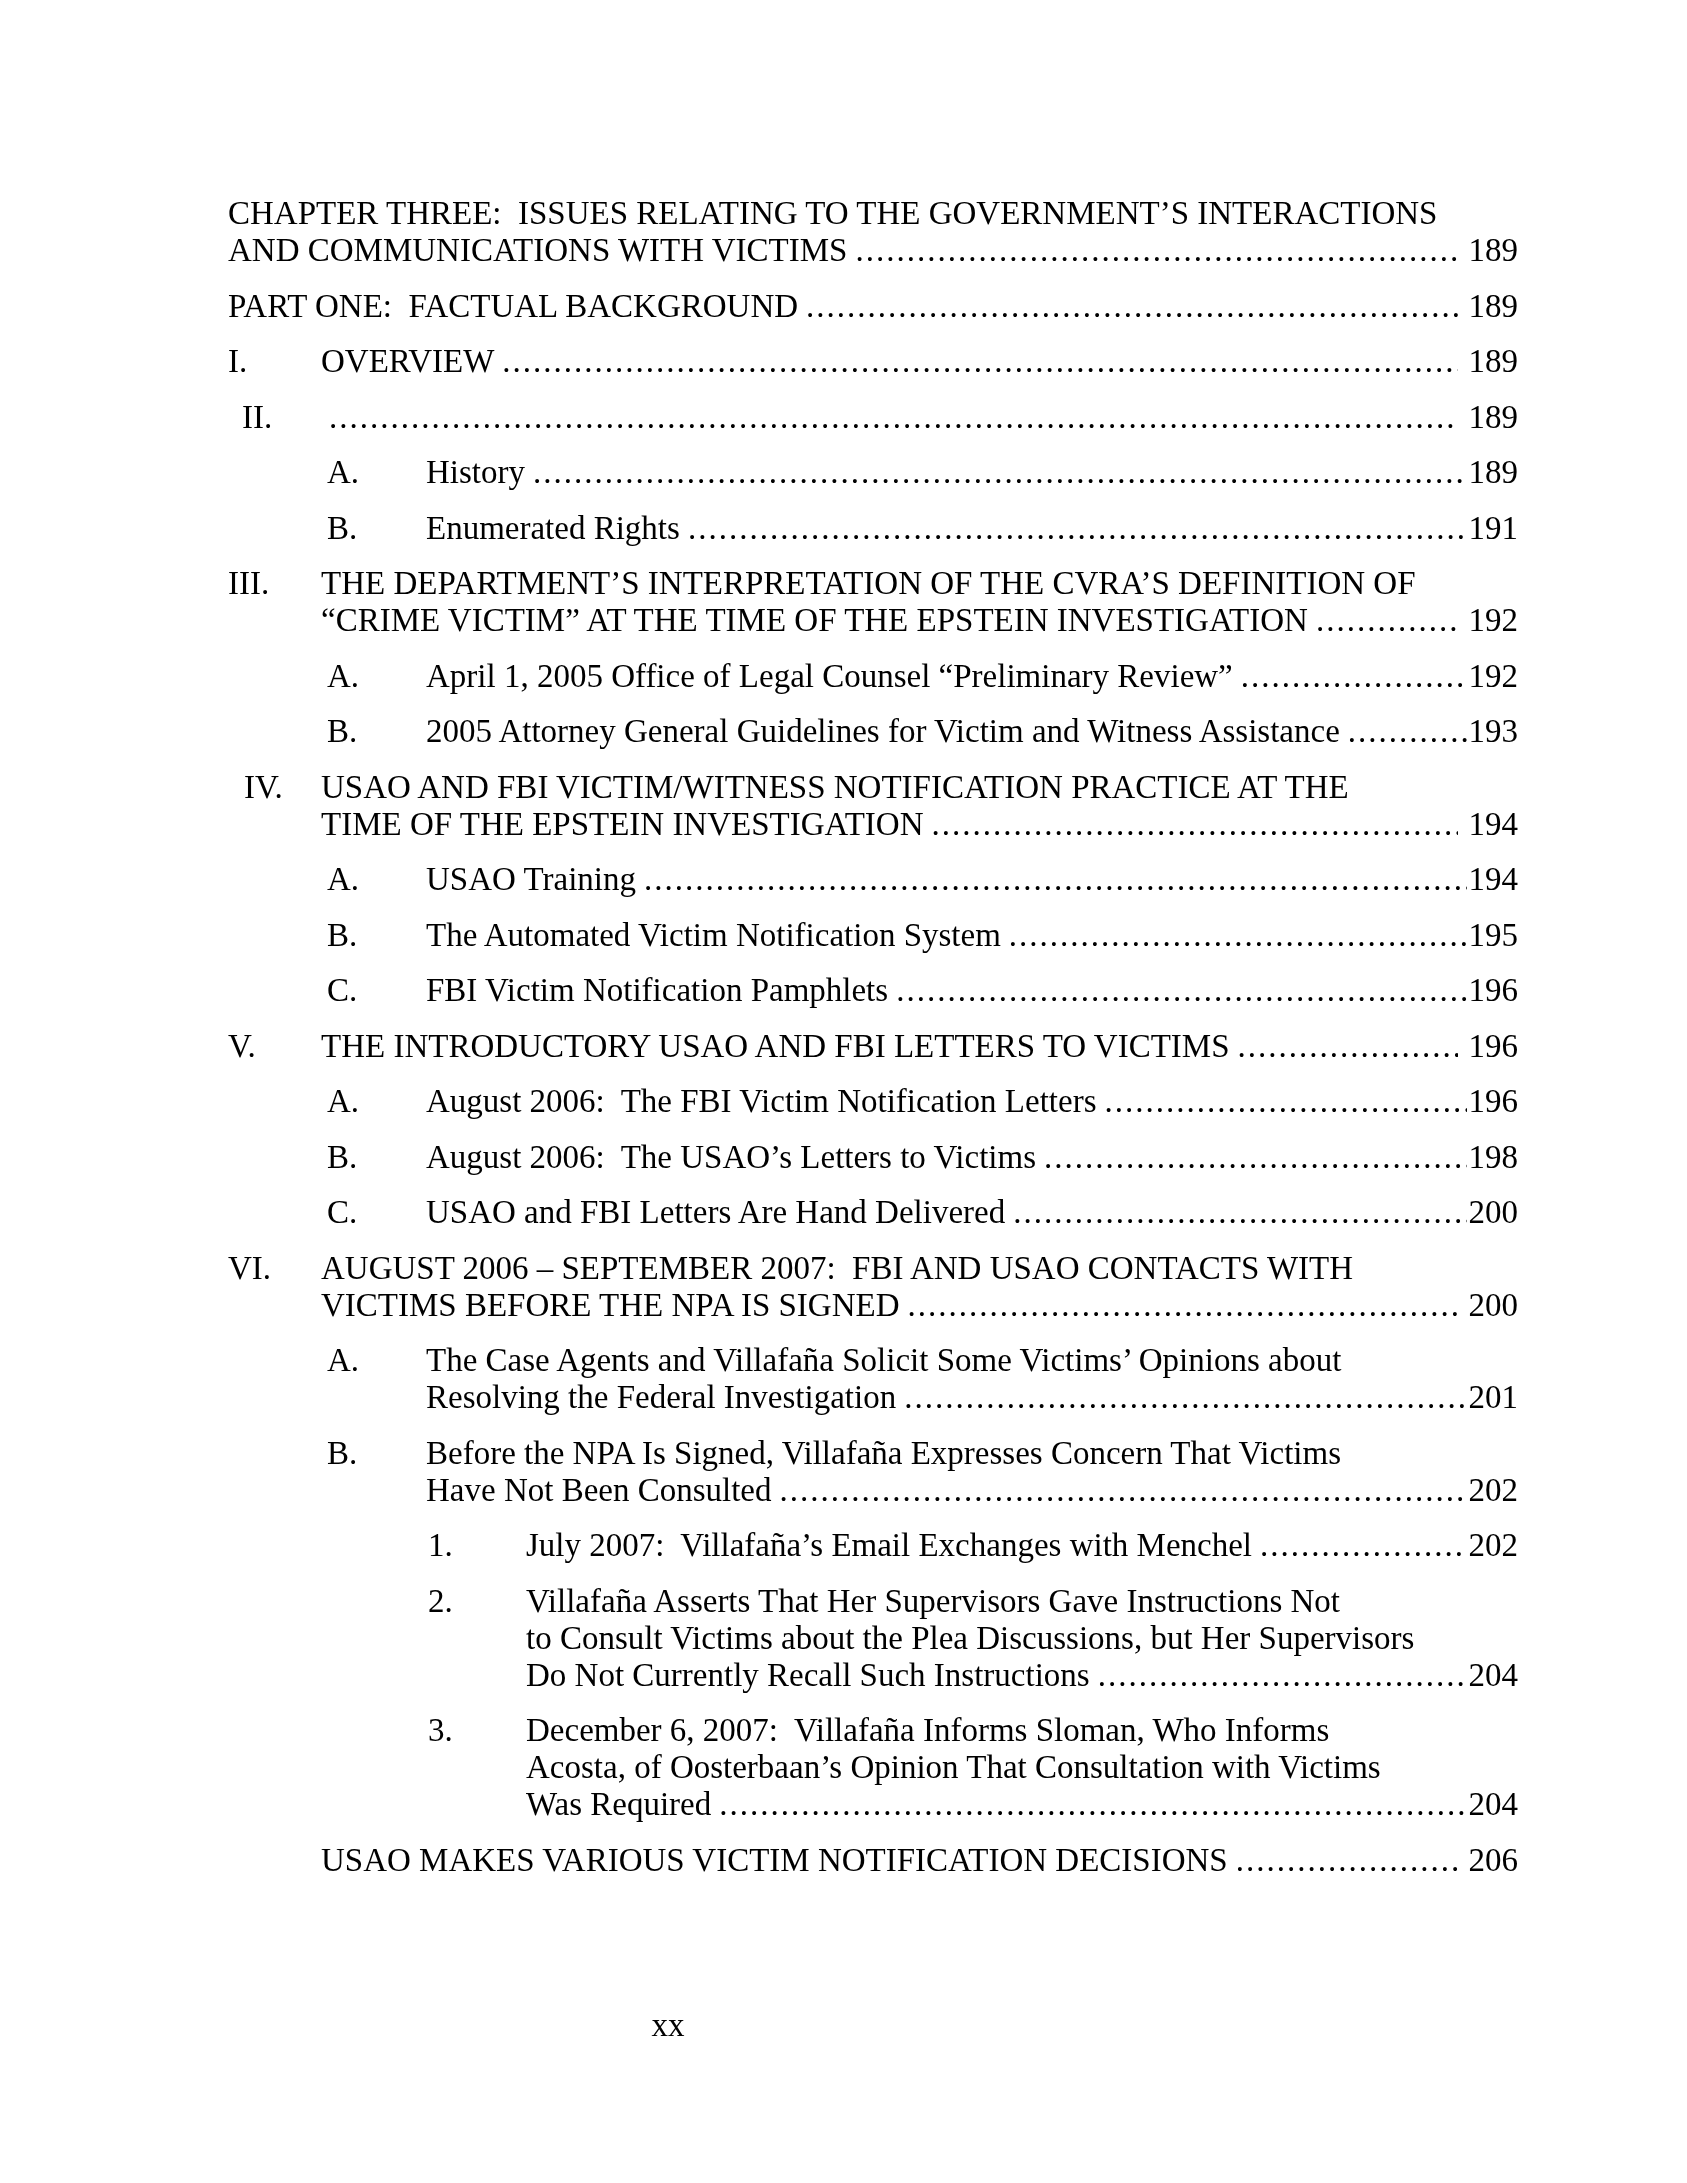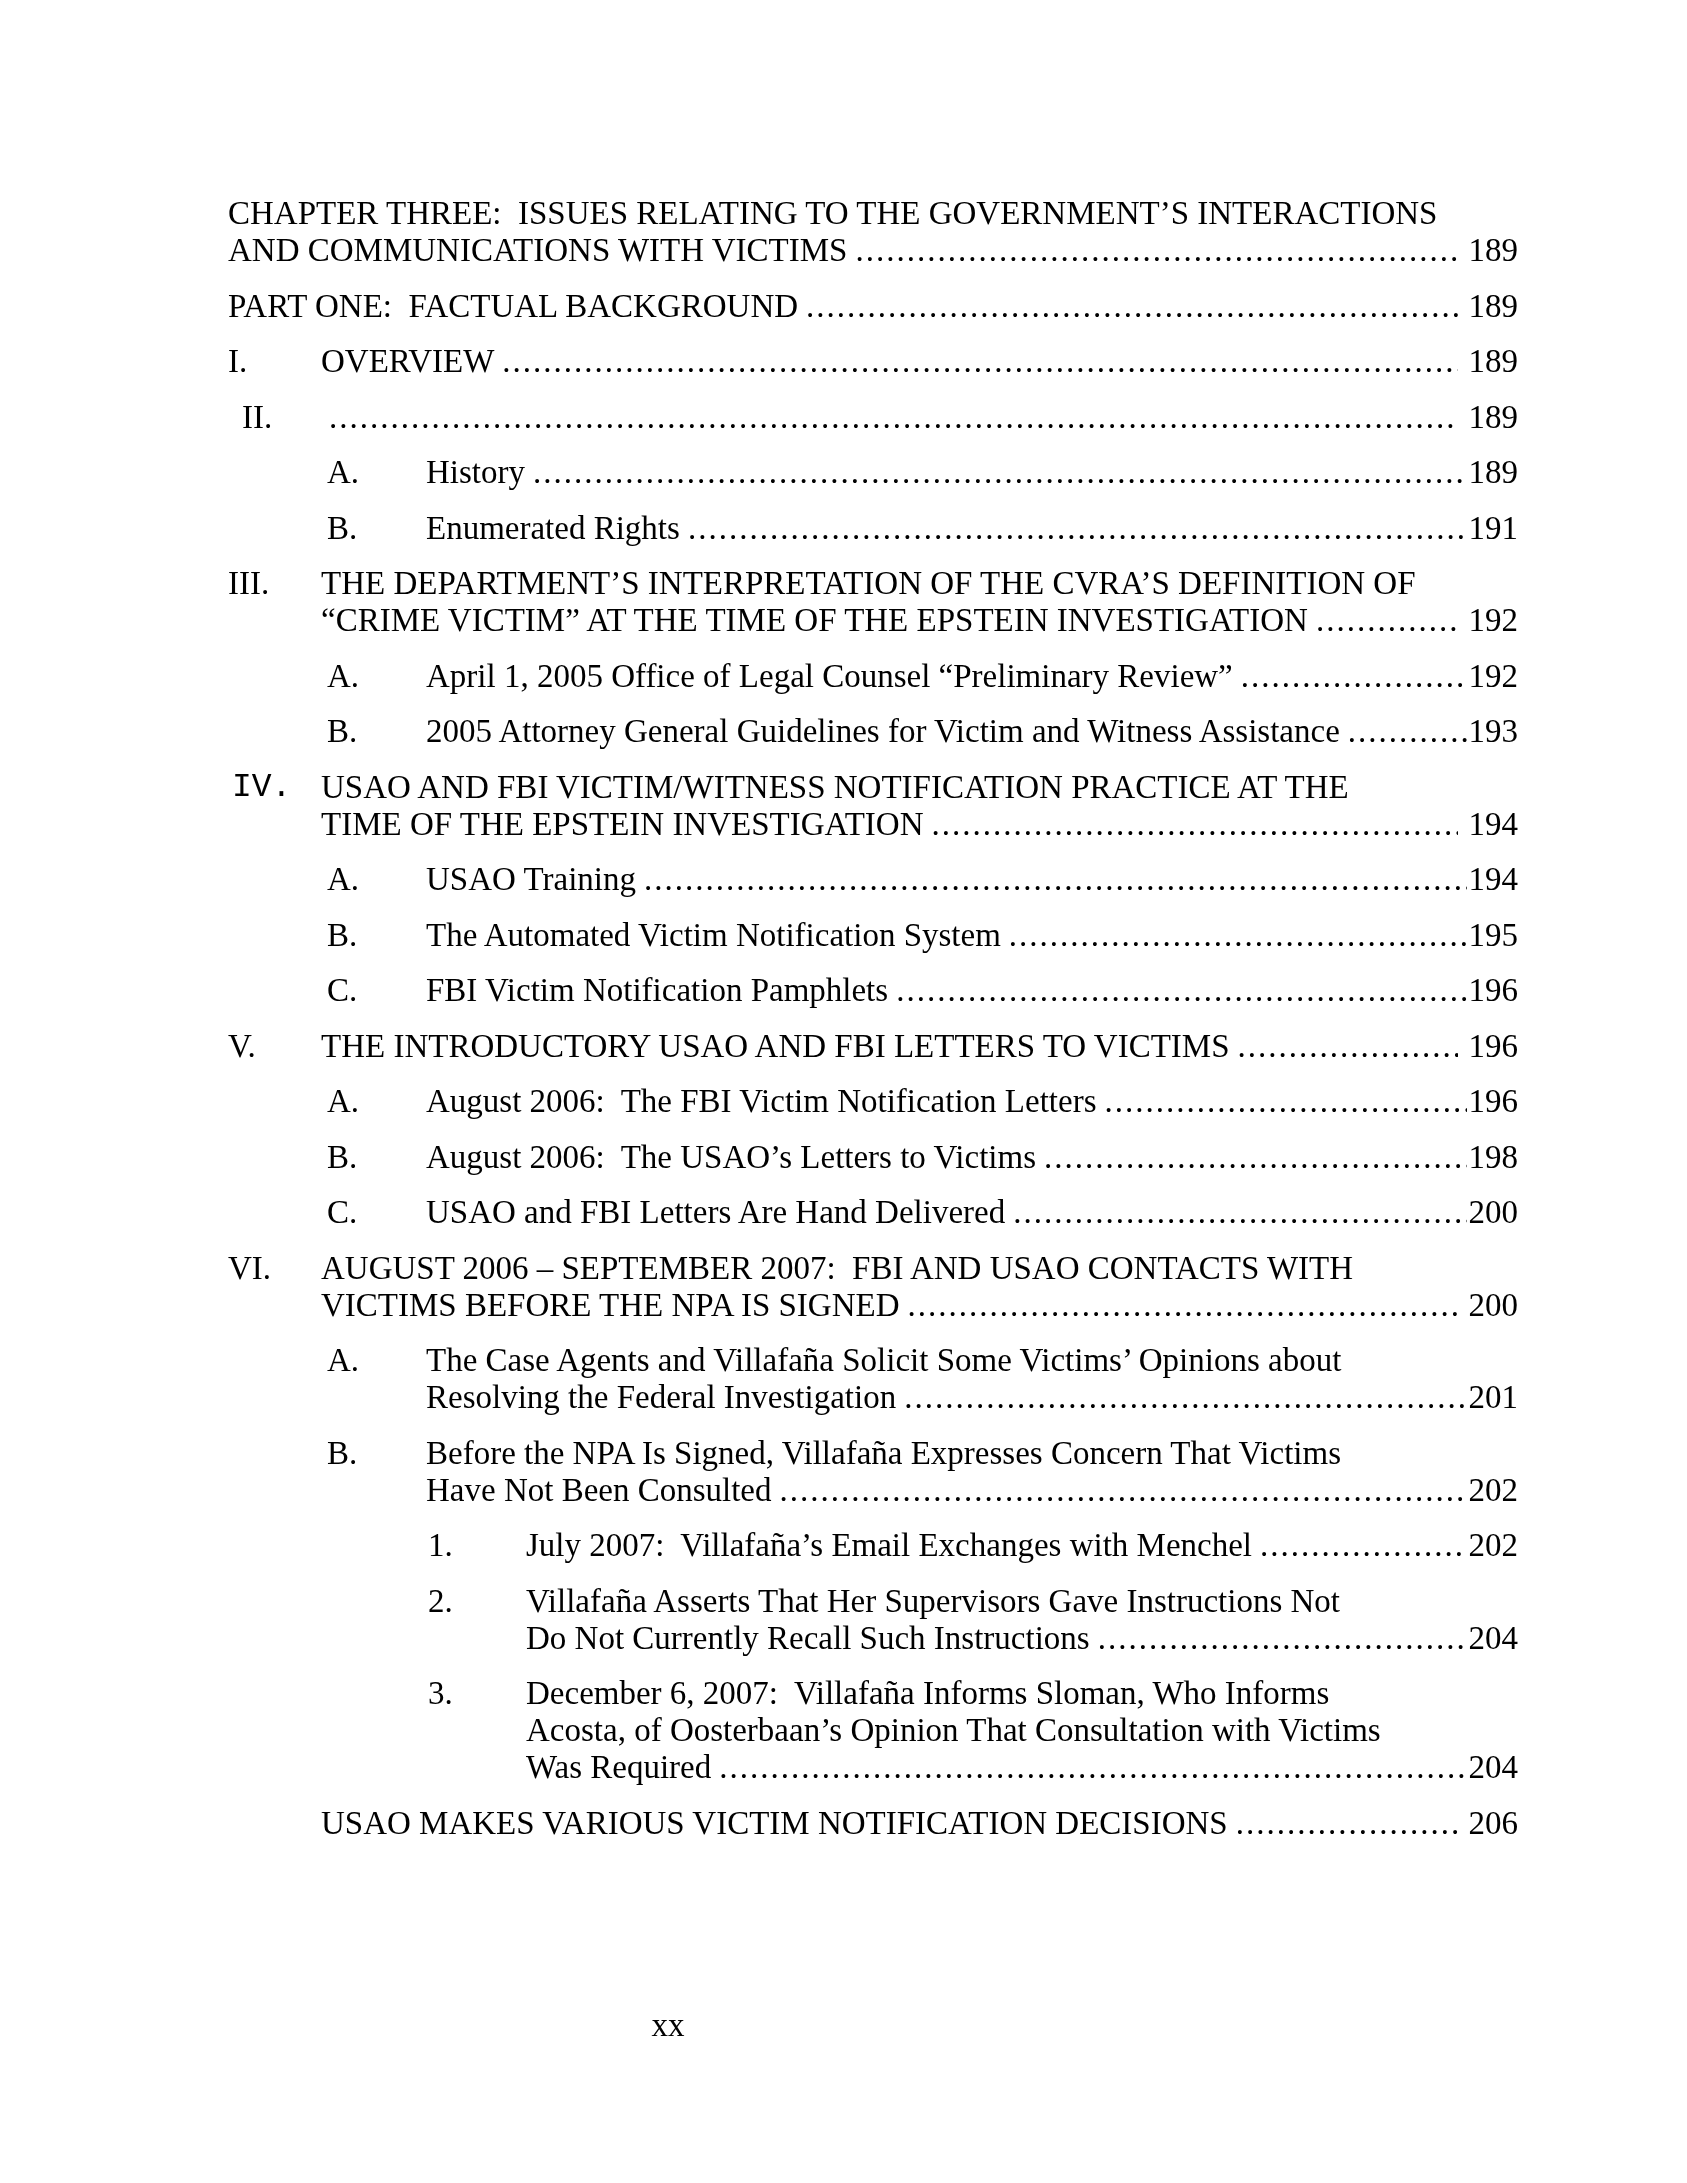--- a/index.html
+++ b/index.html
@@ -85,21 +85,21 @@
         <div class="line" style="padding-left: 93px;"><span class="label" style="left: 0px;">III.</span><span class="text">THE DEPARTMENT’S INTERPRETATION OF THE CVRA’S DEFINITION OF</span></div>
         <div class="line with-page" style="padding-left: 93px;"><span class="text">“CRIME VICTIM” AT THE TIME OF THE EPSTEIN INVESTIGATION</span><span class="leader"></span><span class="pagenum">192</span></div>
       </div>
       <div class="entry gap-tight">
         <div class="line with-page" style="padding-left: 198px;"><span class="label" style="left: 99px;">A.</span><span class="text">April 1, 2005 Office of Legal Counsel “Preliminary Review”</span><span class="leader"></span><span class="pagenum">192</span></div>
       </div>
       <div class="entry gap-tight">
         <div class="line with-page" style="padding-left: 198px;"><span class="label" style="left: 99px;">B.</span><span class="text">2005 Attorney General Guidelines for Victim and Witness Assistance</span><span class="leader"></span><span class="pagenum">193</span></div>
       </div>
       <div class="entry gap-wide">
-        <div class="line" style="padding-left: 93px;"><span class="label" style="left: 4px; font-family: Liberation Mono, monospace;">IV.</span><span class="text">USAO AND FBI VICTIM/WITNESS NOTIFICATION PRACTICE AT THE</span></div>
+        <div class="line" style="padding-left: 93px;"><span class="label" style="left: 16px;">IV.</span><span class="text">USAO AND FBI VICTIM/WITNESS NOTIFICATION PRACTICE AT THE</span></div>
         <div class="line with-page" style="padding-left: 93px;"><span class="text">TIME OF THE EPSTEIN INVESTIGATION</span><span class="leader"></span><span class="pagenum">194</span></div>
       </div>
       <div class="entry gap-tight">
         <div class="line with-page" style="padding-left: 198px;"><span class="label" style="left: 99px;">A.</span><span class="text">USAO Training</span><span class="leader"></span><span class="pagenum">194</span></div>
       </div>
       <div class="entry gap-tight">
         <div class="line with-page" style="padding-left: 198px;"><span class="label" style="left: 99px;">B.</span><span class="text">The Automated Victim Notification System</span><span class="leader"></span><span class="pagenum">195</span></div>
       </div>
       <div class="entry gap-tight">
         <div class="line with-page" style="padding-left: 198px;"><span class="label" style="left: 99px;">C.</span><span class="text">FBI Victim Notification Pamphlets</span><span class="leader"></span><span class="pagenum">196</span></div>
@@ -126,20 +126,21 @@
       </div>
       <div class="entry gap-tight">
         <div class="line" style="padding-left: 198px;"><span class="label" style="left: 99px;">B.</span><span class="text">Before the NPA Is Signed, Villafaña Expresses Concern That Victims</span></div>
         <div class="line with-page" style="padding-left: 198px;"><span class="text">Have Not Been Consulted</span><span class="leader"></span><span class="pagenum">202</span></div>
       </div>
       <div class="entry gap-tight">
         <div class="line with-page" style="padding-left: 298px;"><span class="label" style="left: 200px;">1.</span><span class="text">July 2007:  Villafaña’s Email Exchanges with Menchel</span><span class="leader"></span><span class="pagenum">202</span></div>
       </div>
       <div class="entry gap-tight">
         <div class="line" style="padding-left: 298px;"><span class="label" style="left: 200px;">2.</span><span class="text">Villafaña Asserts That Her Supervisors Gave Instructions Not</span></div>
+        <div class="line" style="padding-left: 298px;"><span class="text">to Consult Victims about the Plea Discussions, but Her Supervisors</span></div>
         <div class="line with-page" style="padding-left: 298px;"><span class="text">Do Not Currently Recall Such Instructions</span><span class="leader"></span><span class="pagenum">204</span></div>
       </div>
       <div class="entry gap-tight">
         <div class="line" style="padding-left: 298px;"><span class="label" style="left: 200px;">3.</span><span class="text">December 6, 2007:  Villafaña Informs Sloman, Who Informs</span></div>
         <div class="line" style="padding-left: 298px;"><span class="text">Acosta, of Oosterbaan’s Opinion That Consultation with Victims</span></div>
         <div class="line with-page" style="padding-left: 298px;"><span class="text">Was Required</span><span class="leader"></span><span class="pagenum">204</span></div>
       </div>
       <div class="entry gap-wide">
         <div class="line with-page" style="padding-left: 93px;"><span class="text">USAO MAKES VARIOUS VICTIM NOTIFICATION DECISIONS</span><span class="leader"></span><span class="pagenum">206</span></div>
       </div>

